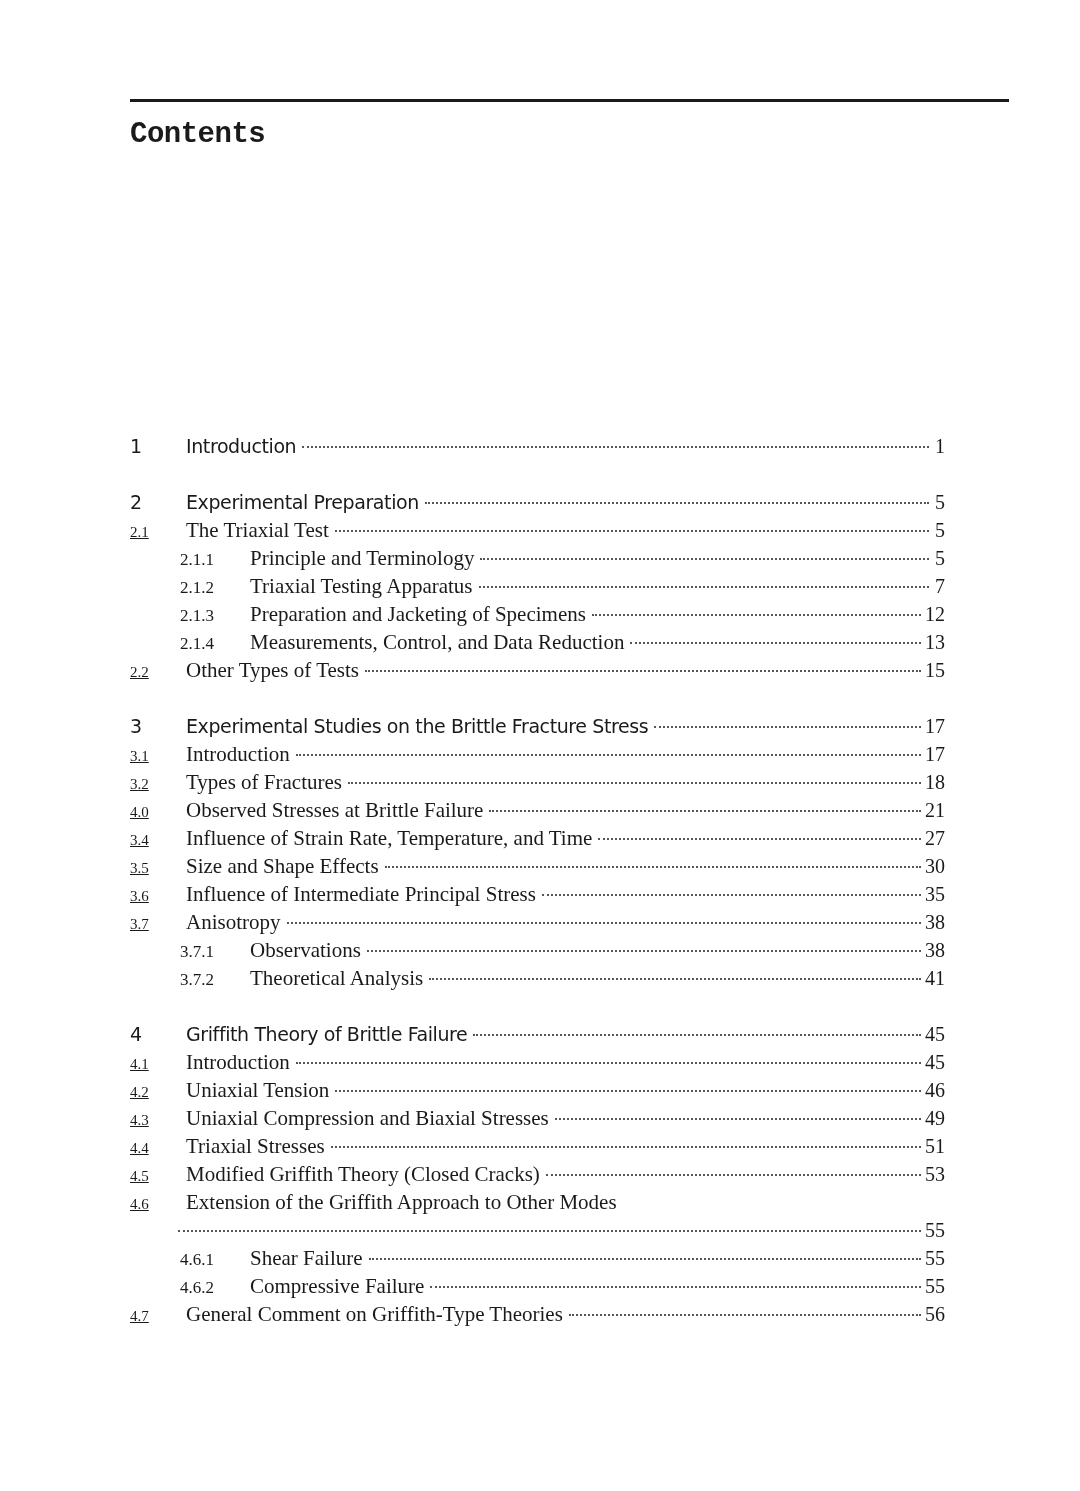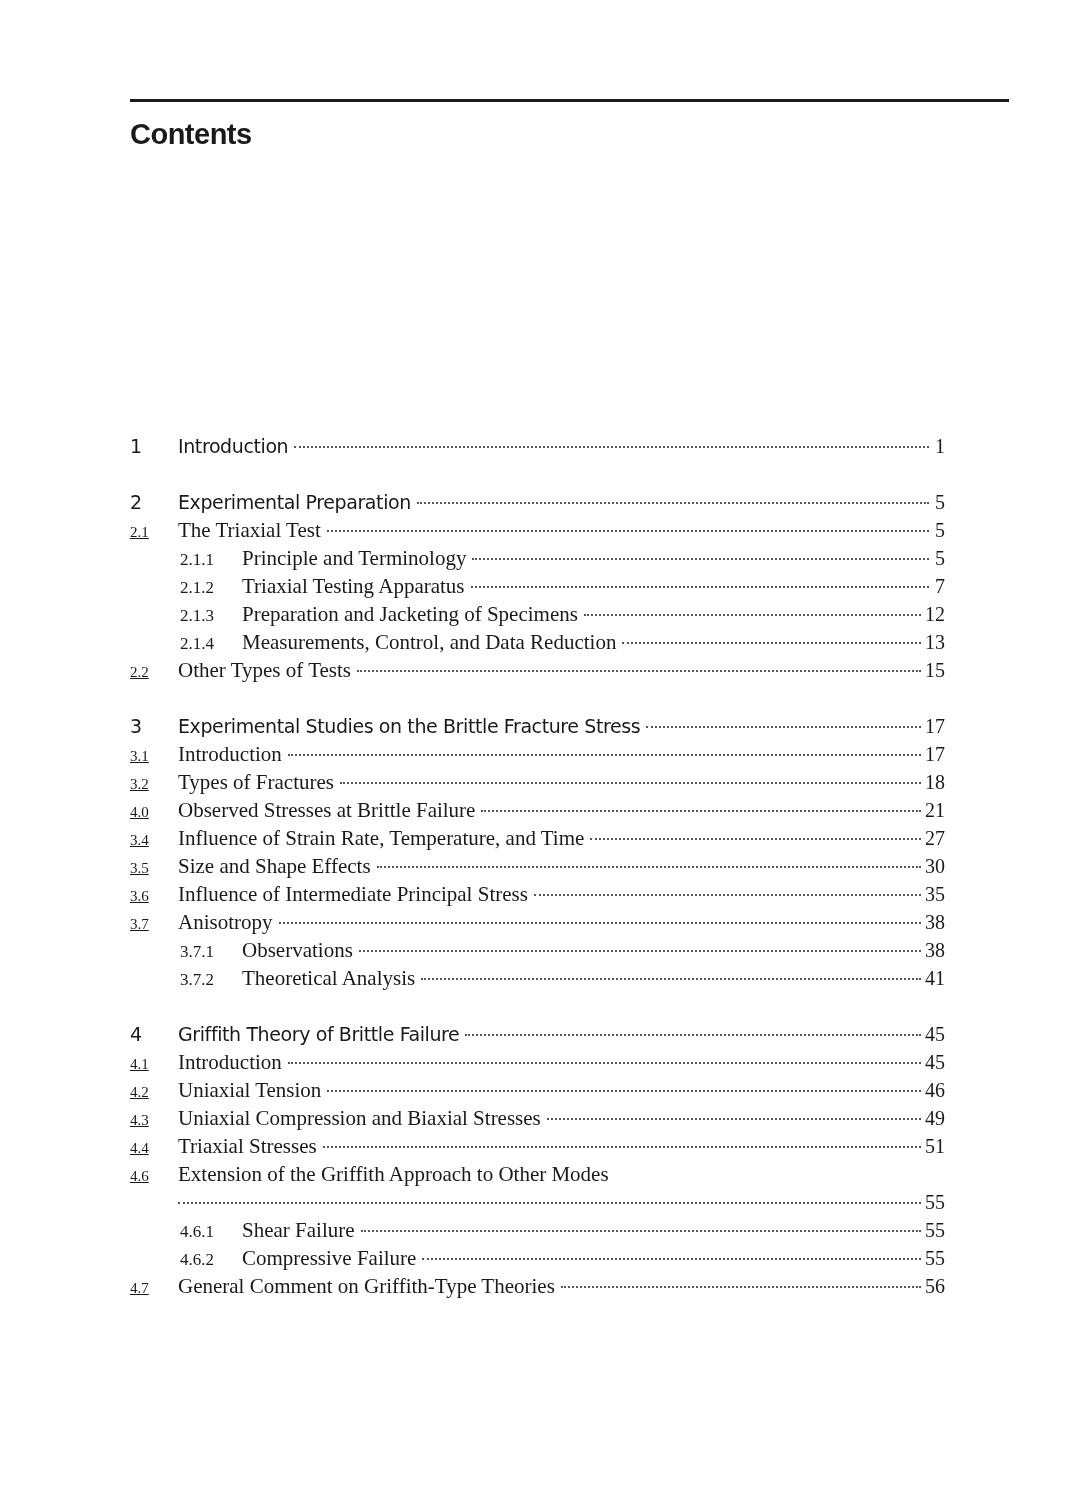--- a/index.html
+++ b/index.html
@@ -1,26 +1,26 @@
 <!DOCTYPE html>
 <html><head>
 <meta charset="utf-8">
 <style>
   html, body { margin: 0; padding: 0; background: #ffffff; }
   body { width: 1080px; height: 1491px; position: relative; overflow: hidden; color: #1a1a1a; }
   .rule { position: absolute; left: 130px; top: 99px; width: 879px; height: 3px; background: #1a1a1a; }
-  .title { position: absolute; left: 130px; top: 118px; font-family: Liberation Sans, sans-serif; font-weight: bold; font-size: 29px; letter-spacing: -0.5px; color: #1a1a1a; margin: 0; }
+  .title { position: absolute; left: 130px; top: 118px; font-family: Liberation Mono, monospace; font-weight: bold; font-size: 29px; letter-spacing: -0.5px; color: #1a1a1a; margin: 0; }
   .toc { position: absolute; left: 130px; top: 432px; width: 815px; }
   .line { position: relative; height: 28px; line-height: 28px; display: flex; align-items: baseline; white-space: nowrap; }
   .num { font-family: "Liberation Serif", serif; font-size: 19px; color: #1a1a1a; }
   .chap .num { font-family: "DejaVu Sans", sans-serif; font-size: 19px; width: 48px; }
   .sec .num { width: 48px; font-size: 15px; text-decoration: underline; }
   .sub { padding-left: 50px; justify-content: space-between; }
   .sub .num { width: 62px; font-size: 17px; }
-  .label { font-family: "Liberation Serif", serif; font-size: 21px; color: #1a1a1a; padding-right: 6px; }
+  .label { font-family: "Liberation Serif", serif; font-size: 21px; color: #1a1a1a; padding-right: 6px; margin-left: 8px; }
   .chap .label { font-family: "DejaVu Sans", sans-serif; font-size: 19px; letter-spacing: -0.4px; }
   .cont { padding-left: 48px; }
   .leader { flex: 1; border-bottom: 2px dotted #555; margin-bottom: 6px; height: 0; align-self: flex-end; position: relative; top: -6px; }
   .page { font-family: "Liberation Serif", serif; font-size: 20px; color: #1a1a1a; padding-left: 4px; min-width: 12px; text-align: right; }
   .gap { height: 28px; }
 </style>
 </head>
 <body>
 
 <div class="rule"></div>
@@ -166,20 +166,26 @@
     <span class="leader"></span>
     <span class="page">49</span>
   </div>
   <div class="line sec">
     <span class="num">4.4</span>
     <span class="label">Triaxial Stresses</span>
     <span class="leader"></span>
     <span class="page">51</span>
   </div>
   <div class="line sec">
+    <span class="num">4.5</span>
+    <span class="label">Modified Griffith Theory (Closed Cracks)</span>
+    <span class="leader"></span>
+    <span class="page">53</span>
+  </div>
+  <div class="line sec">
     <span class="num">4.6</span>
     <span class="label">Extension of the Griffith Approach to Other Modes</span>
   </div>
   <div class="line cont">
     <span class="leader"></span>
     <span class="page">55</span>
   </div>
   <div class="line sub">
     <span class="num">4.6.1</span>
     <span class="label">Shear Failure</span>

